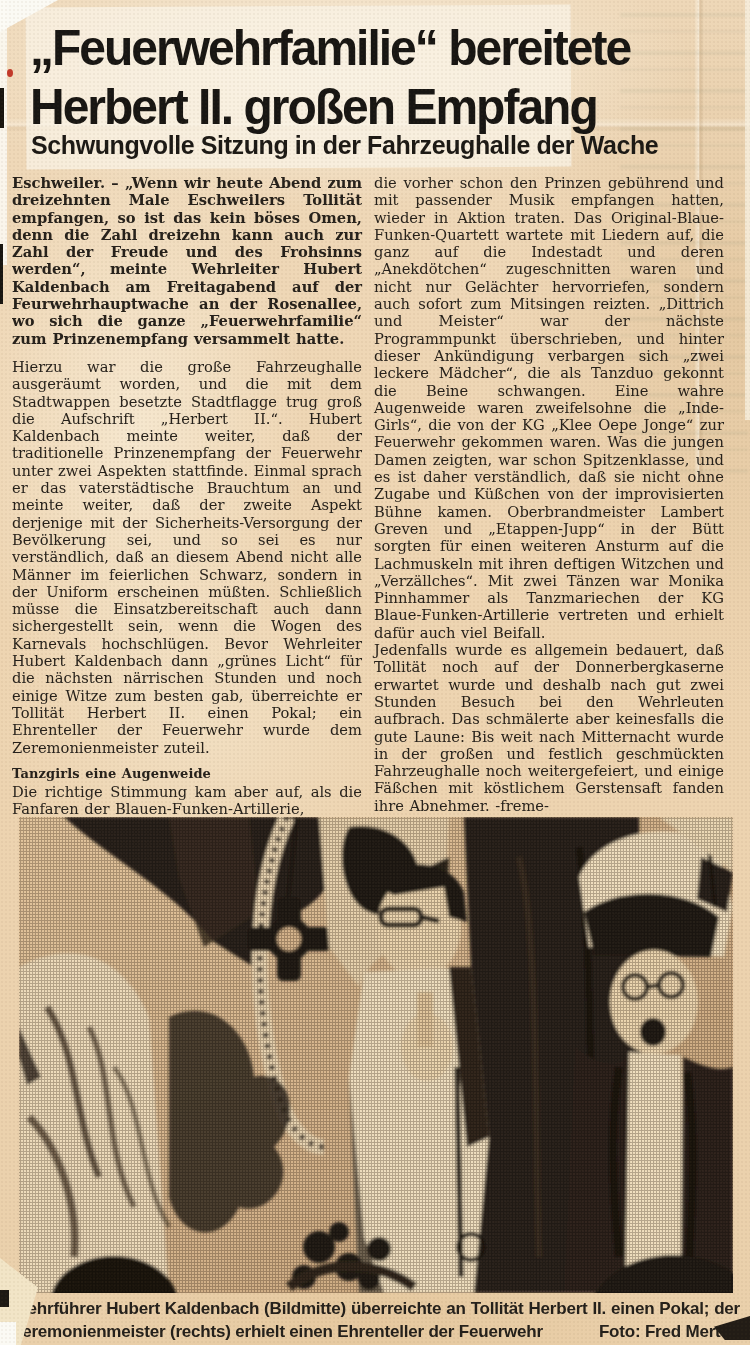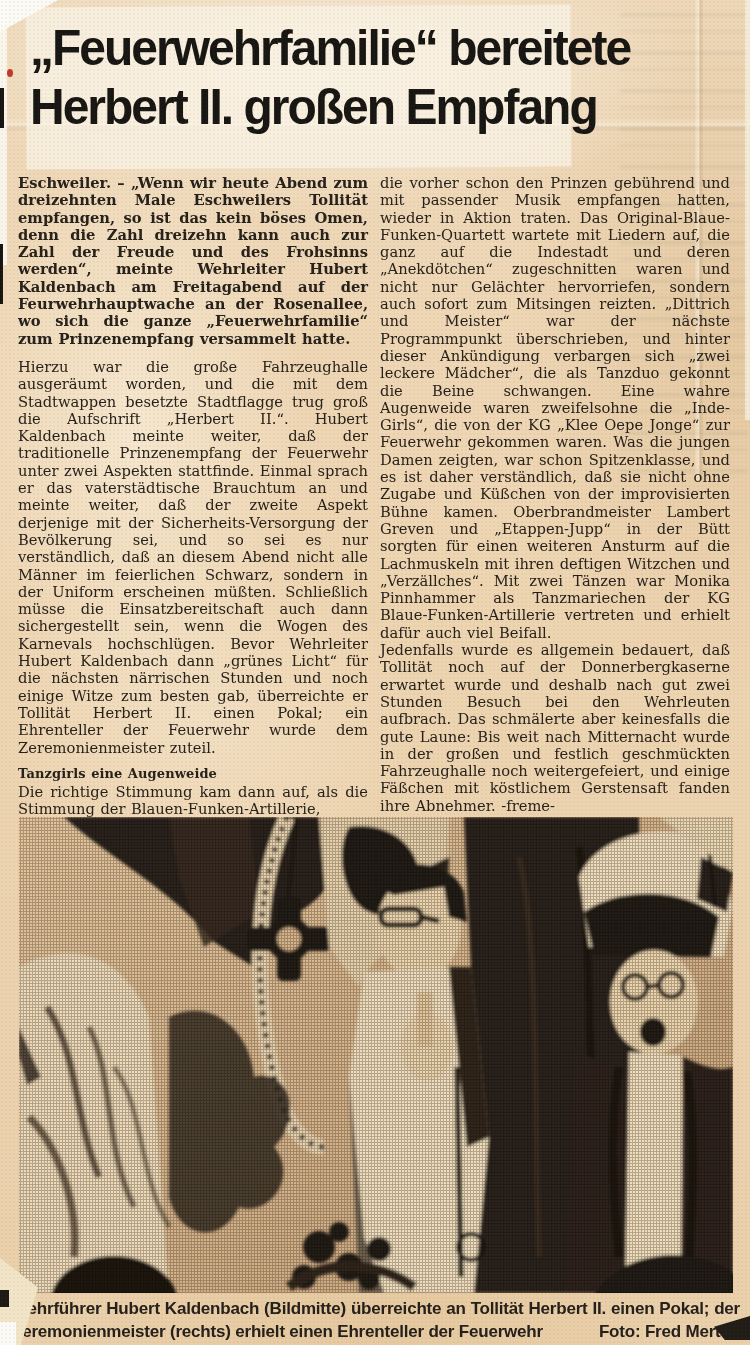--- a/index.html
+++ b/index.html
@@ -62,21 +62,21 @@
   }
   .headline { position:absolute; left:30px; top:18px; width:700px; color:#181613;
     font-family:"Liberation Sans", sans-serif; font-weight:700;
     letter-spacing:-2px; font-size:48px; line-height:56px; transform:scaleY(1.06); transform-origin:top left; }
   .kicker { position:absolute; left:31px; top:131px; width:690px; color:#1c1915;
     font-family:"Liberation Sans", sans-serif; font-weight:700;
     font-size:25px; letter-spacing:-.4px; }
 
   
   .columns {
-    position:absolute; left:18px; top:174px; width:716px; height:644px;
+    position:absolute; left:12px; top:174px; width:716px; height:644px;
     display:flex; gap:12px; overflow:hidden;
     color:#26211b;
   }
   .col { width:350px; font-size:14.7px; line-height:17.3px; text-align:justify; }
   .col p { text-align:justify; word-spacing:.06em; }
   .lead { font-weight:700; word-spacing:.12em; }
   .para-gap { margin-top:11px; }
   .crosshead { margin-top:9px; font-weight:700; font-size:13px; letter-spacing:.1px; }
   .after-head { margin-top:1px; }
 
@@ -110,27 +110,28 @@
     <div class="crease-h"></div>
     <div class="crease-v"></div>
     <div class="bleed-ghost"></div>
 
     <div class="headline-patch"></div>
 
     <h1 class="headline">
       <span style="display:block;">„Feuerwehrfamilie“ bereitete</span>
       <span style="display:block;">Herbert II. großen Empfang</span>
     </h1>
+    <h2 class="kicker">Schwungvolle Sitzung in der Fahrzeughalle der Wache</h2>
 
     <div class="columns">
       <div class="col">
         <p class="lead">Eschweiler. – „Wenn wir heute Abend zum dreizehnten Male Eschweilers Tollität empfangen, so ist das kein böses Omen, denn die Zahl dreizehn kann auch zur Zahl der Freude und des Frohsinns werden“, meinte Wehrleiter Hubert Kaldenbach am Freitagabend auf der Feurwehrhauptwache an der Rosenallee, wo sich die ganze „Feuerwehrfamilie“ zum Prinzenempfang versammelt hatte.</p>
         <p class="para-gap">Hierzu war die große Fahrzeughalle ausgeräumt worden, und die mit dem Stadtwappen besetzte Stadtflagge trug groß die Aufschrift „Herbert II.“. Hubert Kaldenbach meinte weiter, daß der traditionelle Prinzenempfang der Feuerwehr unter zwei Aspekten stattfinde. Einmal sprach er das vaterstädtische Brauchtum an und meinte weiter, daß der zweite Aspekt derjenige mit der Sicherheits-Versorgung der Bevölkerung sei, und so sei es nur verständlich, daß an diesem Abend nicht alle Männer im feierlichen Schwarz, sondern in der Uniform erscheinen müßten. Schließlich müsse die Einsatzbereitschaft auch dann sichergestellt sein, wenn die Wogen des Karnevals hochschlügen. Bevor Wehrleiter Hubert Kaldenbach dann „grünes Licht“ für die nächsten närrischen Stunden und noch einige Witze zum besten gab, überreichte er Tollität Herbert II. einen Pokal; ein Ehrenteller der Feuerwehr wurde dem Zeremonienmeister zuteil.</p>
         <p class="crosshead">Tanzgirls eine Augenweide</p>
-        <p class="after-head">Die richtige Stimmung kam dann auf, als die Stimmung der Blauen-Funken-Artillerie,</p>
+        <p class="after-head">Die richtige Stimmung kam aber auf, als die Fanfaren der Blauen-Funken-Artillerie,</p>
       </div>
       <div class="col">
         <p>die vorher schon den Prinzen gebührend und mit passender Musik empfangen hatten, wieder in Aktion traten. Das Original-Blaue-Funken-Quartett wartete mit Liedern auf, die ganz auf die Indestadt und deren „Anekdötchen“ zugeschnitten waren und nicht nur Gelächter hervorriefen, sondern auch sofort zum Mitsingen reizten. „Dittrich und Meister“ war der nächste Programmpunkt überschrieben, und hinter dieser Ankündigung verbargen sich „zwei leckere Mädcher“, die als Tanzduo gekonnt die Beine schwangen. Eine wahre Augenweide waren zweifelsohne die „Inde-Girls“, die von der KG „Klee Oepe Jonge“ zur Feuerwehr gekommen waren. Was die jungen Damen zeigten, war schon Spitzenklasse, und es ist daher verständlich, daß sie nicht ohne Zugabe und Küßchen von der improvisierten Bühne kamen. Oberbrandmeister Lambert Greven und „Etappen-Jupp“ in der Bütt sorgten für einen weiteren Ansturm auf die Lachmuskeln mit ihren deftigen Witzchen und „Verzällches“. Mit zwei Tänzen war Monika Pinnhammer als Tanzmariechen der KG Blaue-Funken-Artillerie vertreten und erhielt dafür auch viel Beifall.</p>
         <p>Jedenfalls wurde es allgemein bedauert, daß Tollität noch auf der Donnerbergkaserne erwartet wurde und deshalb nach gut zwei Stunden Besuch bei den Wehrleuten aufbrach. Das schmälerte aber keinesfalls die gute Laune: Bis weit nach Mitternacht wurde in der großen und festlich geschmückten Fahrzeughalle noch weitergefeiert, und einige Fäßchen mit köstlichem Gerstensaft fanden ihre Abnehmer. -freme-</p>
       </div>
     </div>
 
     <div class="photo">
       <svg viewBox="0 0 714 476" preserveAspectRatio="none">
         <defs>

